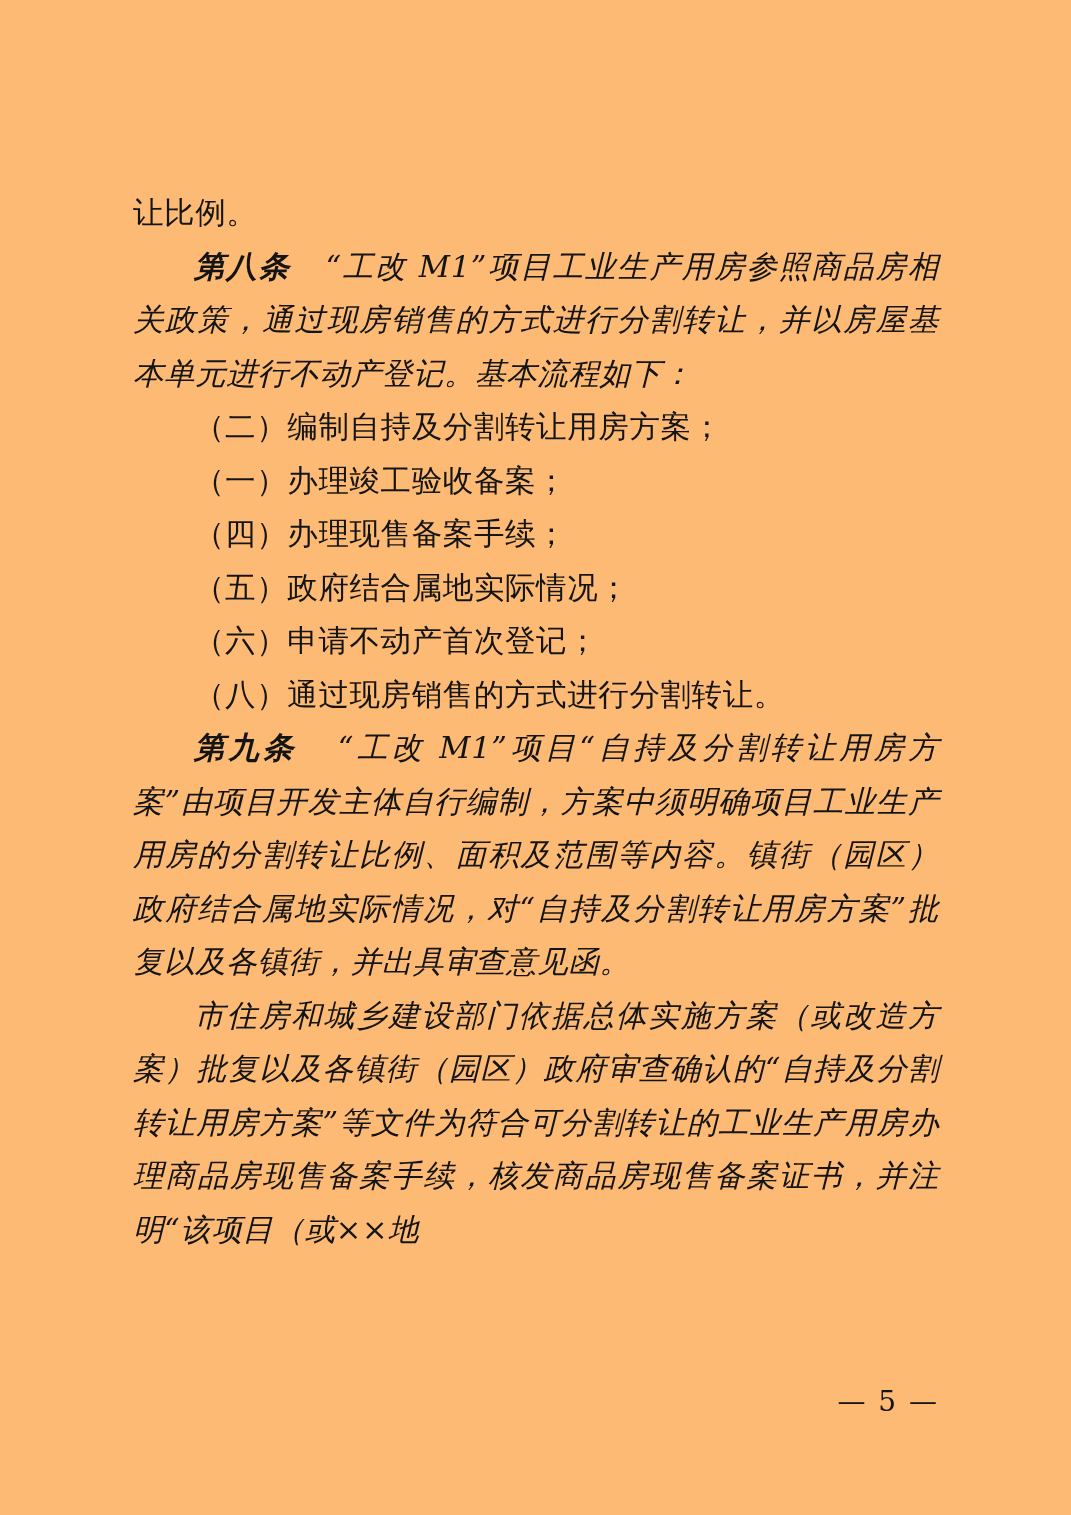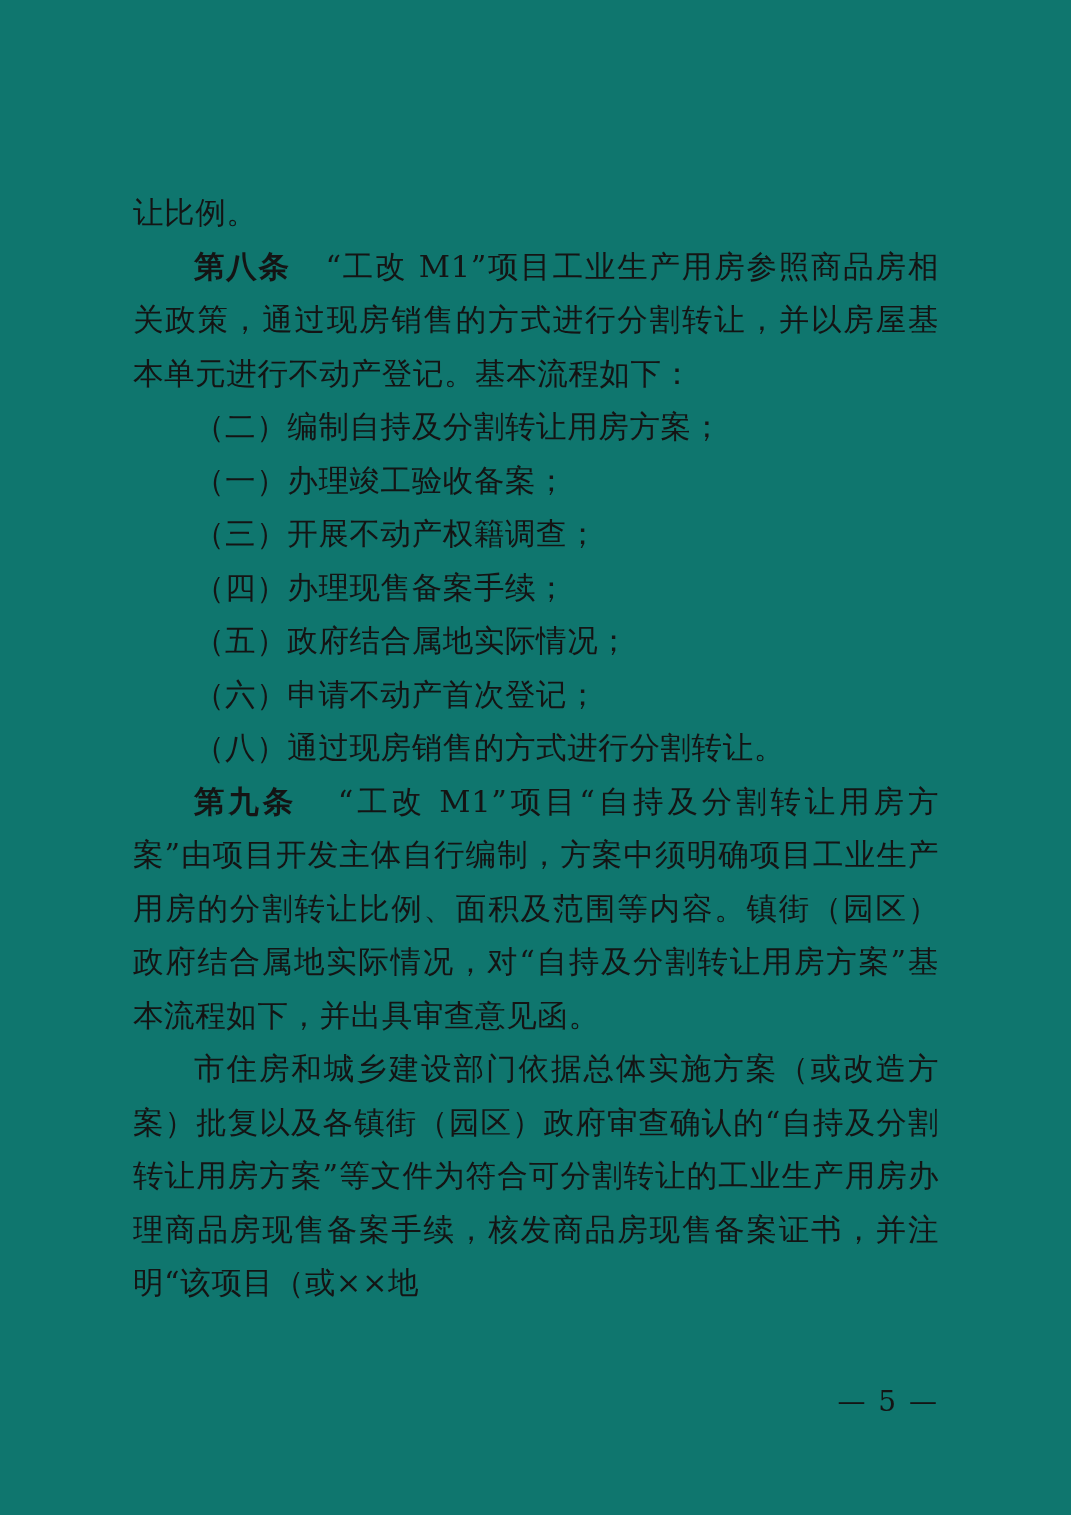--- a/index.html
+++ b/index.html
@@ -4,21 +4,21 @@
 <style>
   html, body {
     margin: 0;
     padding: 0;
     background: #ffffff;
   }
   .page {
     position: relative;
     width: 1071px;
     height: 1515px;
-    background: #0f766e;
+    background: #fdba74;
     margin: 0 auto;
     overflow: hidden;
     font-family: "DejaVu Serif", "Liberation Serif", serif;
     color: #1a1a1a;
   }
   .content {
     position: absolute;
     left: 133px;
     top: 186px;
     width: 806px;
@@ -27,20 +27,21 @@
     font-size: 30.5px;
     line-height: 53.5px;
     letter-spacing: 0.6px;
     text-align: justify;
     text-justify: inter-ideograph;
     margin: 0;
     color: #141414;
   }
   .indent-2 {
     text-indent: 61px;
+    font-style: italic;
   }
   .indent-list {
     text-indent: 61px;
   }
   .bold-head {
     font-weight: bold;
   }
   .page-number {
     position: absolute;
     left: 0;
@@ -62,28 +63,27 @@
   <div class="content">
 
     <p class="para">让比例。</p>
 
     <p class="para indent-2">
       <span class="bold-head">第八条</span><span>&nbsp;&nbsp;&nbsp;</span><span>“工改 M1”项目工业生产用房参照商品房相关政策，通过现房销售的方式进行分割转让，并以房屋基本单元进行不动产登记。基本流程如下：</span>
     </p>
 
     <p class="para indent-list">（二）编制自持及分割转让用房方案；</p>
     <p class="para indent-list">（一）办理竣工验收备案；</p>
-    <p class="para indent-list">（三）开展不动产权籍调查；</p>
     <p class="para indent-list">（四）办理现售备案手续；</p>
     <p class="para indent-list">（五）政府结合属地实际情况；</p>
     <p class="para indent-list">（六）申请不动产首次登记；</p>
     <p class="para indent-list">（八）通过现房销售的方式进行分割转让。</p>
 
     <p class="para indent-2">
-      <span class="bold-head">第九条</span><span>&nbsp;&nbsp;&nbsp;</span><span>“工改 M1”项目“自持及分割转让用房方案”由项目开发主体自行编制，方案中须明确项目工业生产用房的分割转让比例、面积及范围等内容。镇街（园区）政府结合属地实际情况，对“自持及分割转让用房方案”基本流程如下，并出具审查意见函。</span>
+      <span class="bold-head">第九条</span><span>&nbsp;&nbsp;&nbsp;</span><span>“工改 M1”项目“自持及分割转让用房方案”由项目开发主体自行编制，方案中须明确项目工业生产用房的分割转让比例、面积及范围等内容。镇街（园区）政府结合属地实际情况，对“自持及分割转让用房方案”批复以及各镇街，并出具审查意见函。</span>
     </p>
 
     <p class="para indent-2">市住房和城乡建设部门依据总体实施方案（或改造方案）批复以及各镇街（园区）政府审查确认的“自持及分割转让用房方案”等文件为符合可分割转让的工业生产用房办理商品房现售备案手续，核发商品房现售备案证书，并注明“该项目（或××地</p>
 
   </div>
 
   <div class="page-number">— 5 —</div>
 
 </div>
 

